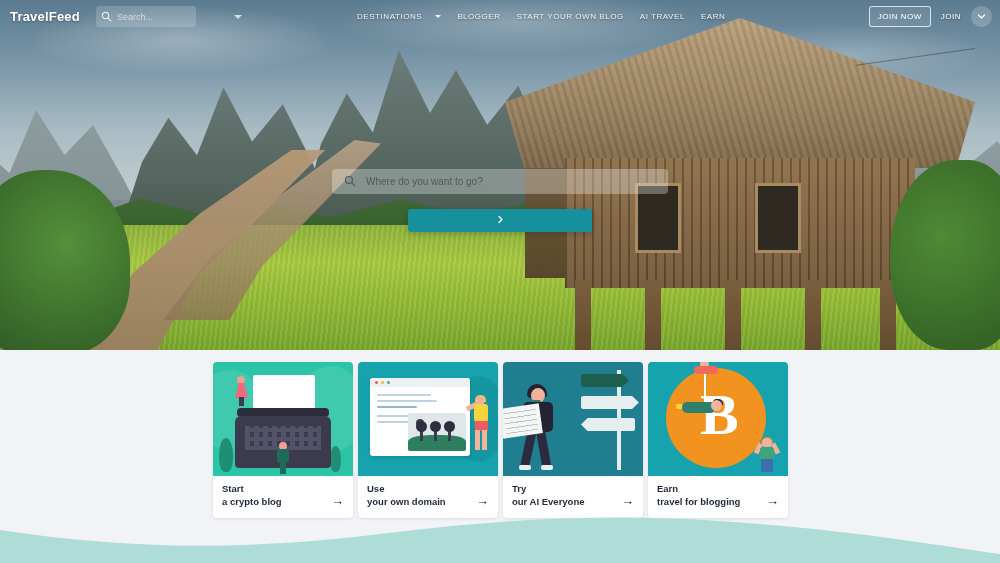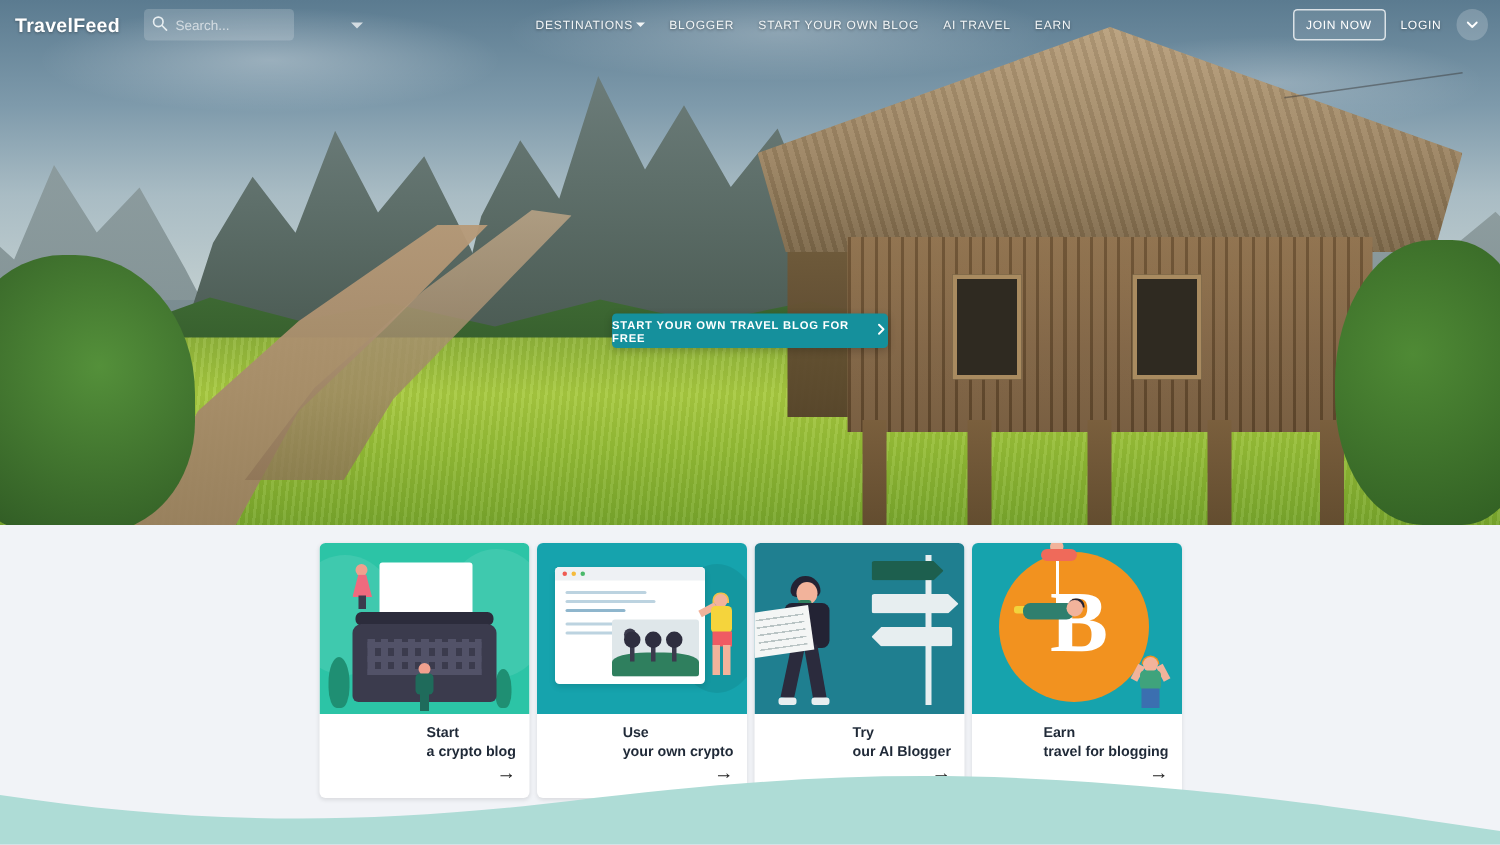--- a/index.html
+++ b/index.html
@@ -151,21 +151,21 @@
     width:0;height:0;border-left:4px solid transparent;border-right:4px solid transparent;
     border-top:4px solid rgba(255,255,255,.7);
   }
   .nav {
     position:absolute; left:357px; top:0; height:33px;
     display:flex; align-items:center; gap:16px;
   }
   .nav-item {
     color:#f2f5f6; font-size:8px; letter-spacing:.55px;
     text-shadow:0 1px 2px rgba(0,0,0,.4); white-space:nowrap;
-    display:flex; align-items:center; gap:2px; cursor:pointer;
+    display:flex; align-items:center; gap:13px; cursor:pointer;
   }
   .nav-caret {
     width:0;height:0;border-left:3.5px solid transparent;border-right:3.5px solid transparent;
     border-top:3.5px solid #f2f5f6;
   }
   .hdr-right {
     position:absolute; right:8px; top:0; height:33px;
     display:flex; align-items:center; gap:6px;
   }
   .btn-join {
@@ -228,21 +228,21 @@
     width:140px;
     background:#fff;
     border-radius:4px;
     overflow:hidden;
     box-shadow:0 1px 3px rgba(0,0,0,.10);
     cursor:pointer;
   }
   .card-art { height:114px; position:relative; overflow:hidden; }
   .card-body {
     padding:7px 9px 10px 9px;
-    display:flex; align-items:flex-end; justify-content:space-between;flex-direction:column;
+    display:flex; align-items:flex-end; justify-content:space-between;
   }
   .card-text { line-height:1.32; }
   .card-line1 { font-size:9.5px; font-weight:bold; color:#1f2937; }
   .card-line2 { font-size:9.5px; font-weight:bold; color:#1f2937; }
   .card-arrow { font-size:13px; color:#222; line-height:1; padding-bottom:1px; }
 
   
   .art1 { background:#2cc4a6; }
   .art1 .blob { position:absolute; border-radius:50%; background:rgba(255,255,255,.09); }
   .art1 .b1 { left:-18px; top:8px; width:70px; height:80px; }
@@ -424,33 +424,41 @@
         <span class="nav-caret"></span>
       </div>
       <div class="nav-item">BLOGGER</div>
       <div class="nav-item">START YOUR OWN BLOG</div>
       <div class="nav-item">AI TRAVEL</div>
       <div class="nav-item">EARN</div>
     </div>
 
     <div class="hdr-right">
       <div class="btn-join">JOIN NOW</div>
-      <div class="btn-login">LOGIN</div>
+      <div class="btn-login">JOIN</div>
       <div class="btn-avatar">
         <svg width="9" height="9" viewBox="0 0 12 12">
           <polyline points="2,4 6,8 10,4" fill="none" stroke="#ffffff" stroke-width="1.6" stroke-linecap="round" stroke-linejoin="round"></polyline>
         </svg>
       </div>
     </div>
   </div>
 
 
+  <div class="hero-search">
+    <span>
+      <svg width="12" height="12" viewBox="0 0 16 16">
+        <circle cx="6.6" cy="6.6" r="4.6" fill="none" stroke="#4e5c52" stroke-width="1.6"></circle>
+        <line x1="10.2" y1="10.2" x2="14.6" y2="14.6" stroke="#4e5c52" stroke-width="1.6" stroke-linecap="round"></line>
+      </svg>
+    </span>
+    <input class="hero-search-input" type="text" placeholder="Where do you want to go?" style="">
+  </div>
 
   <div class="hero-cta">
-    <span>START YOUR OWN TRAVEL BLOG FOR FREE</span>
     <span>
       <svg width="9" height="9" viewBox="0 0 12 12">
         <polyline points="4,2 8,6 4,10" fill="none" stroke="#ffffff" stroke-width="1.7" stroke-linecap="round" stroke-linejoin="round"></polyline>
       </svg>
     </span>
   </div>
 
   <div class="cards-section">
     <div class="cards">
 
@@ -511,21 +519,21 @@
               <div class="head"></div>
             <div class="shirt"></div>
               <div class="shorts"></div>
             <div class="leg l1"></div>
               <div class="leg l2"></div>
           </div>
         </div>
         <div class="card-body">
           <div class="card-text">
             <div class="card-line1">Use</div>
-            <div class="card-line2">your own crypto</div>
+            <div class="card-line2">your own domain</div>
           </div>
           <div class="card-arrow">→</div>
         </div>
       </div>
 
       <div class="card">
         <div class="card-art art3">
           <div class="post"></div>
           <div class="sign s1"></div>
             <div class="sign s2"></div>
@@ -538,21 +546,21 @@
             <div class="leg l1"></div>
               <div class="leg l2"></div>
             <div class="shoe sh1"></div>
               <div class="shoe sh2"></div>
           </div>
           <div class="map"></div>
         </div>
         <div class="card-body">
           <div class="card-text">
             <div class="card-line1">Try</div>
-            <div class="card-line2">our AI Blogger</div>
+            <div class="card-line2">our AI Everyone</div>
           </div>
           <div class="card-arrow">→</div>
         </div>
       </div>
 
       <div class="card">
         <div class="card-art art4">
           <div class="coin"></div>
           <div class="bsym">B</div>
           <div class="p-top">

